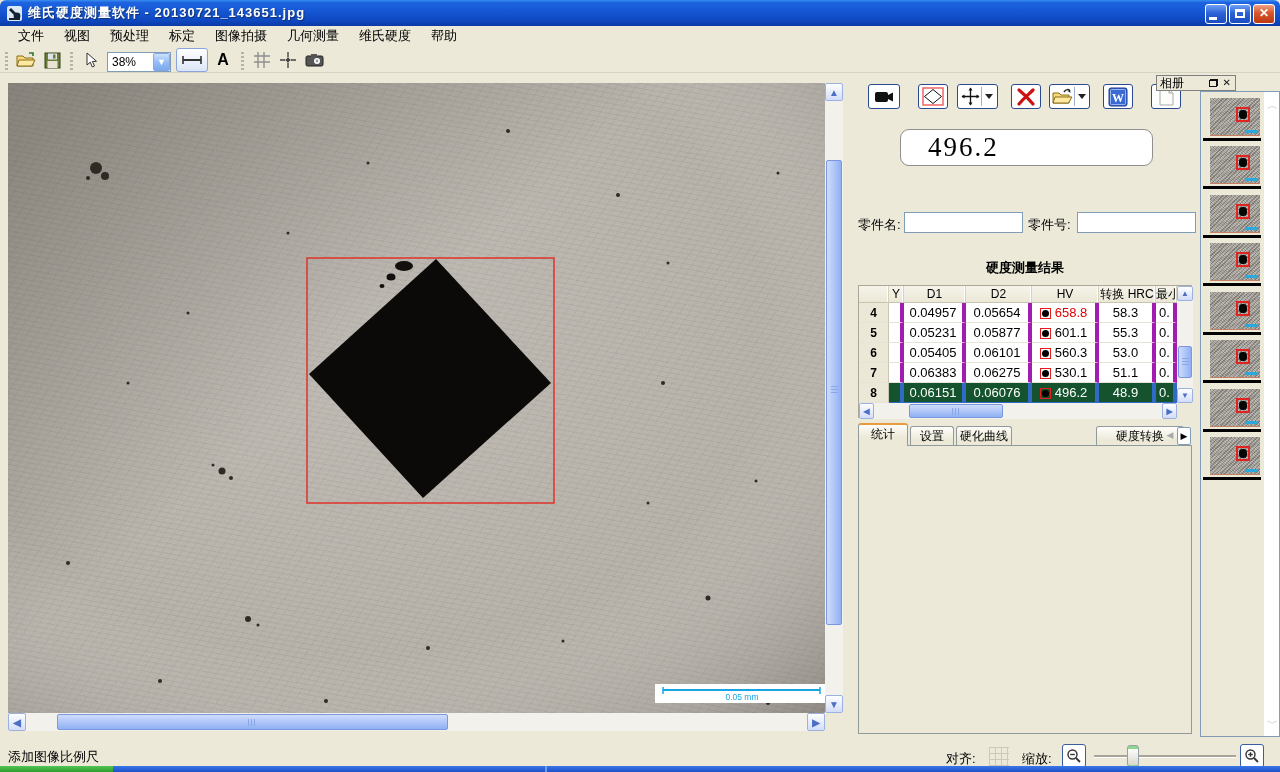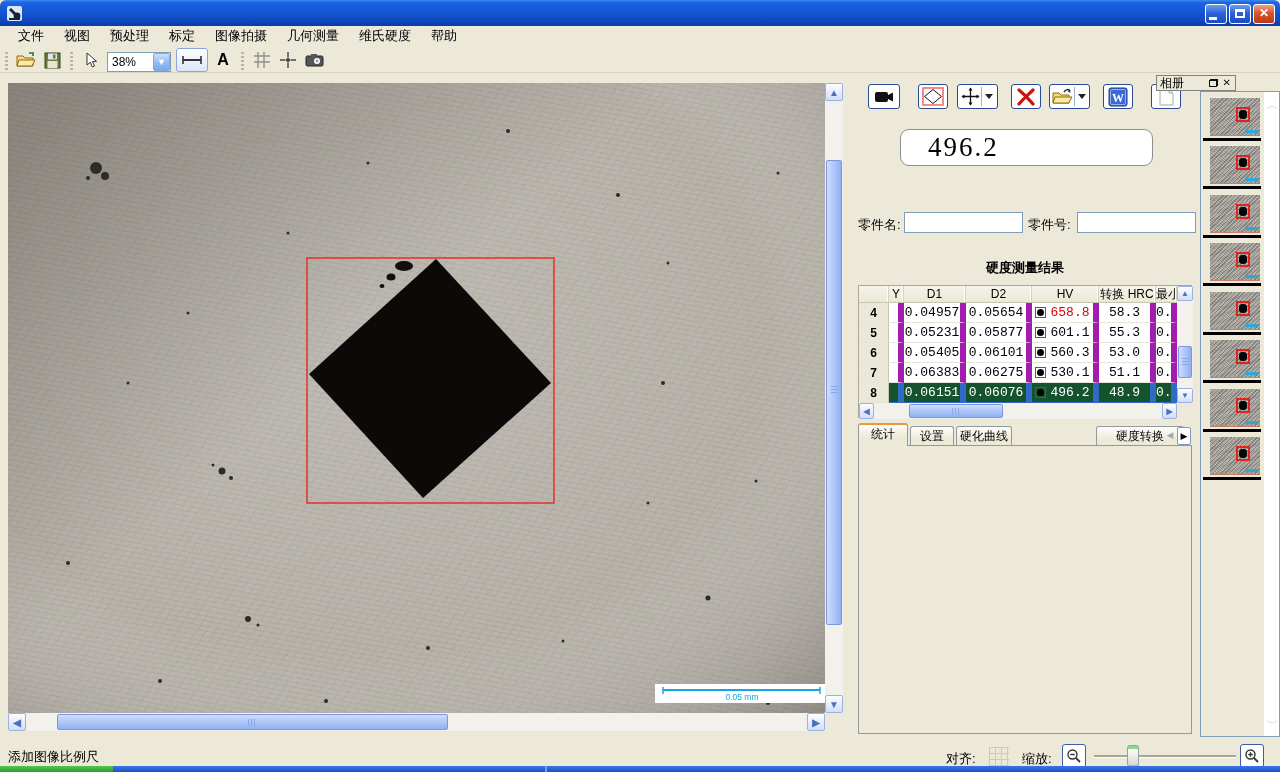--- a/index.html
+++ b/index.html
@@ -54,21 +54,21 @@
   .hv-display span { font-family:"Liberation Serif",serif; font-size:27px; padding-left:27px; letter-spacing:2px; }
   .field-label { position:absolute; top:216px; font-size:13px; }
   .field-input { position:absolute; top:212px; height:21px; border:1px solid #7f9db9; background:#fff; font-size:12px; padding:0 3px; }
   .results-title { position:absolute; left:858px; top:259px; width:334px; text-align:center; font-weight:bold; font-size:13px; }
 
   
   .rtable { position:absolute; left:858px; top:285px; width:334px; height:133px; border:1px solid #aca899; background:#fff; }
   .thead { position:absolute; left:0; top:0; width:318px; height:17px; display:flex; background:linear-gradient(180deg,#f6f4ea,#ebe8d7); border-bottom:1px solid #c9c5b0; }
   .th { font-size:12px; text-align:center; line-height:16px; border-right:1px solid #d5d2c0; box-shadow:inset -1px 0 0 #fff; overflow:hidden; white-space:nowrap; }
   .trow { position:absolute; left:0; width:318px; height:20px; display:flex; }
-  .td { font-family:Liberation Mono, monospace; font-size:13px; text-align:center; line-height:20px; border-right:6px solid #a21caf; border-bottom:1px solid #e6e4d6; overflow:hidden; white-space:nowrap; }
+  .td { font-family:Liberation Sans, sans-serif; font-size:13px; text-align:center; line-height:20px; border-right:4px solid #a21caf; border-bottom:1px solid #e6e4d6; overflow:hidden; white-space:nowrap; }
   .td.rownum { font-family:"Liberation Sans",sans-serif; font-weight:bold; font-size:12px; background:#ebe8d7; border-right:1px solid #c9c5b0; }
   .c0{width:30px}.c1{width:15px}.c2{width:62px}.c3{width:66px}.c4{width:67px}.c5{width:57px}.c6{width:21px}
   .trow.sel .td:not(.rownum) { background:#14532d; color:#fff; border-color:#316ac5; }
   .hv-red { color:#e00000; }
   .hv-ico { display:inline-block; width:11px; height:11px; border:1px solid #e02020; vertical-align:-2px; margin-right:4px; position:relative; }
   .hv-ico::after { content:""; position:absolute; left:1px; top:1px; width:7px; height:7px; border-radius:50%; background:#000; }
   .tbl-vsb { position:absolute; left:318px; top:0; width:16px; height:117px; }
   .tbl-hsb { position:absolute; left:0; top:117px; width:318px; height:16px; }
   .tbl-corner { position:absolute; left:318px; top:117px; width:16px; height:16px; background:#ece9d8; }
 
@@ -118,20 +118,21 @@
 </head>
 <body>
 
 <div class="titlebar">
   <svg class="app-icon" viewBox="0 0 17 17">
     <rect x="1" y="1" width="15" height="15" rx="2" fill="#dce8f4"></rect>
     <path d="M5 3 L10 8 L8 10 L3 5 Z" fill="#123"></path>
     <circle cx="11" cy="11" r="3.4" fill="#123"></circle>
     <rect x="3" y="13" width="11" height="2" fill="#123"></rect>
   </svg>
+  <span class="title-text">维氏硬度测量软件 - 20130721_143651.jpg</span>
   <div class="winbtns">
     <div class="winbtn">
         <span class="glyph-min"></span>
       </div>
     <div class="winbtn">
         <span class="glyph-max"></span>
       </div>
     <div class="winbtn close">✕</div>
   </div>
 </div>

